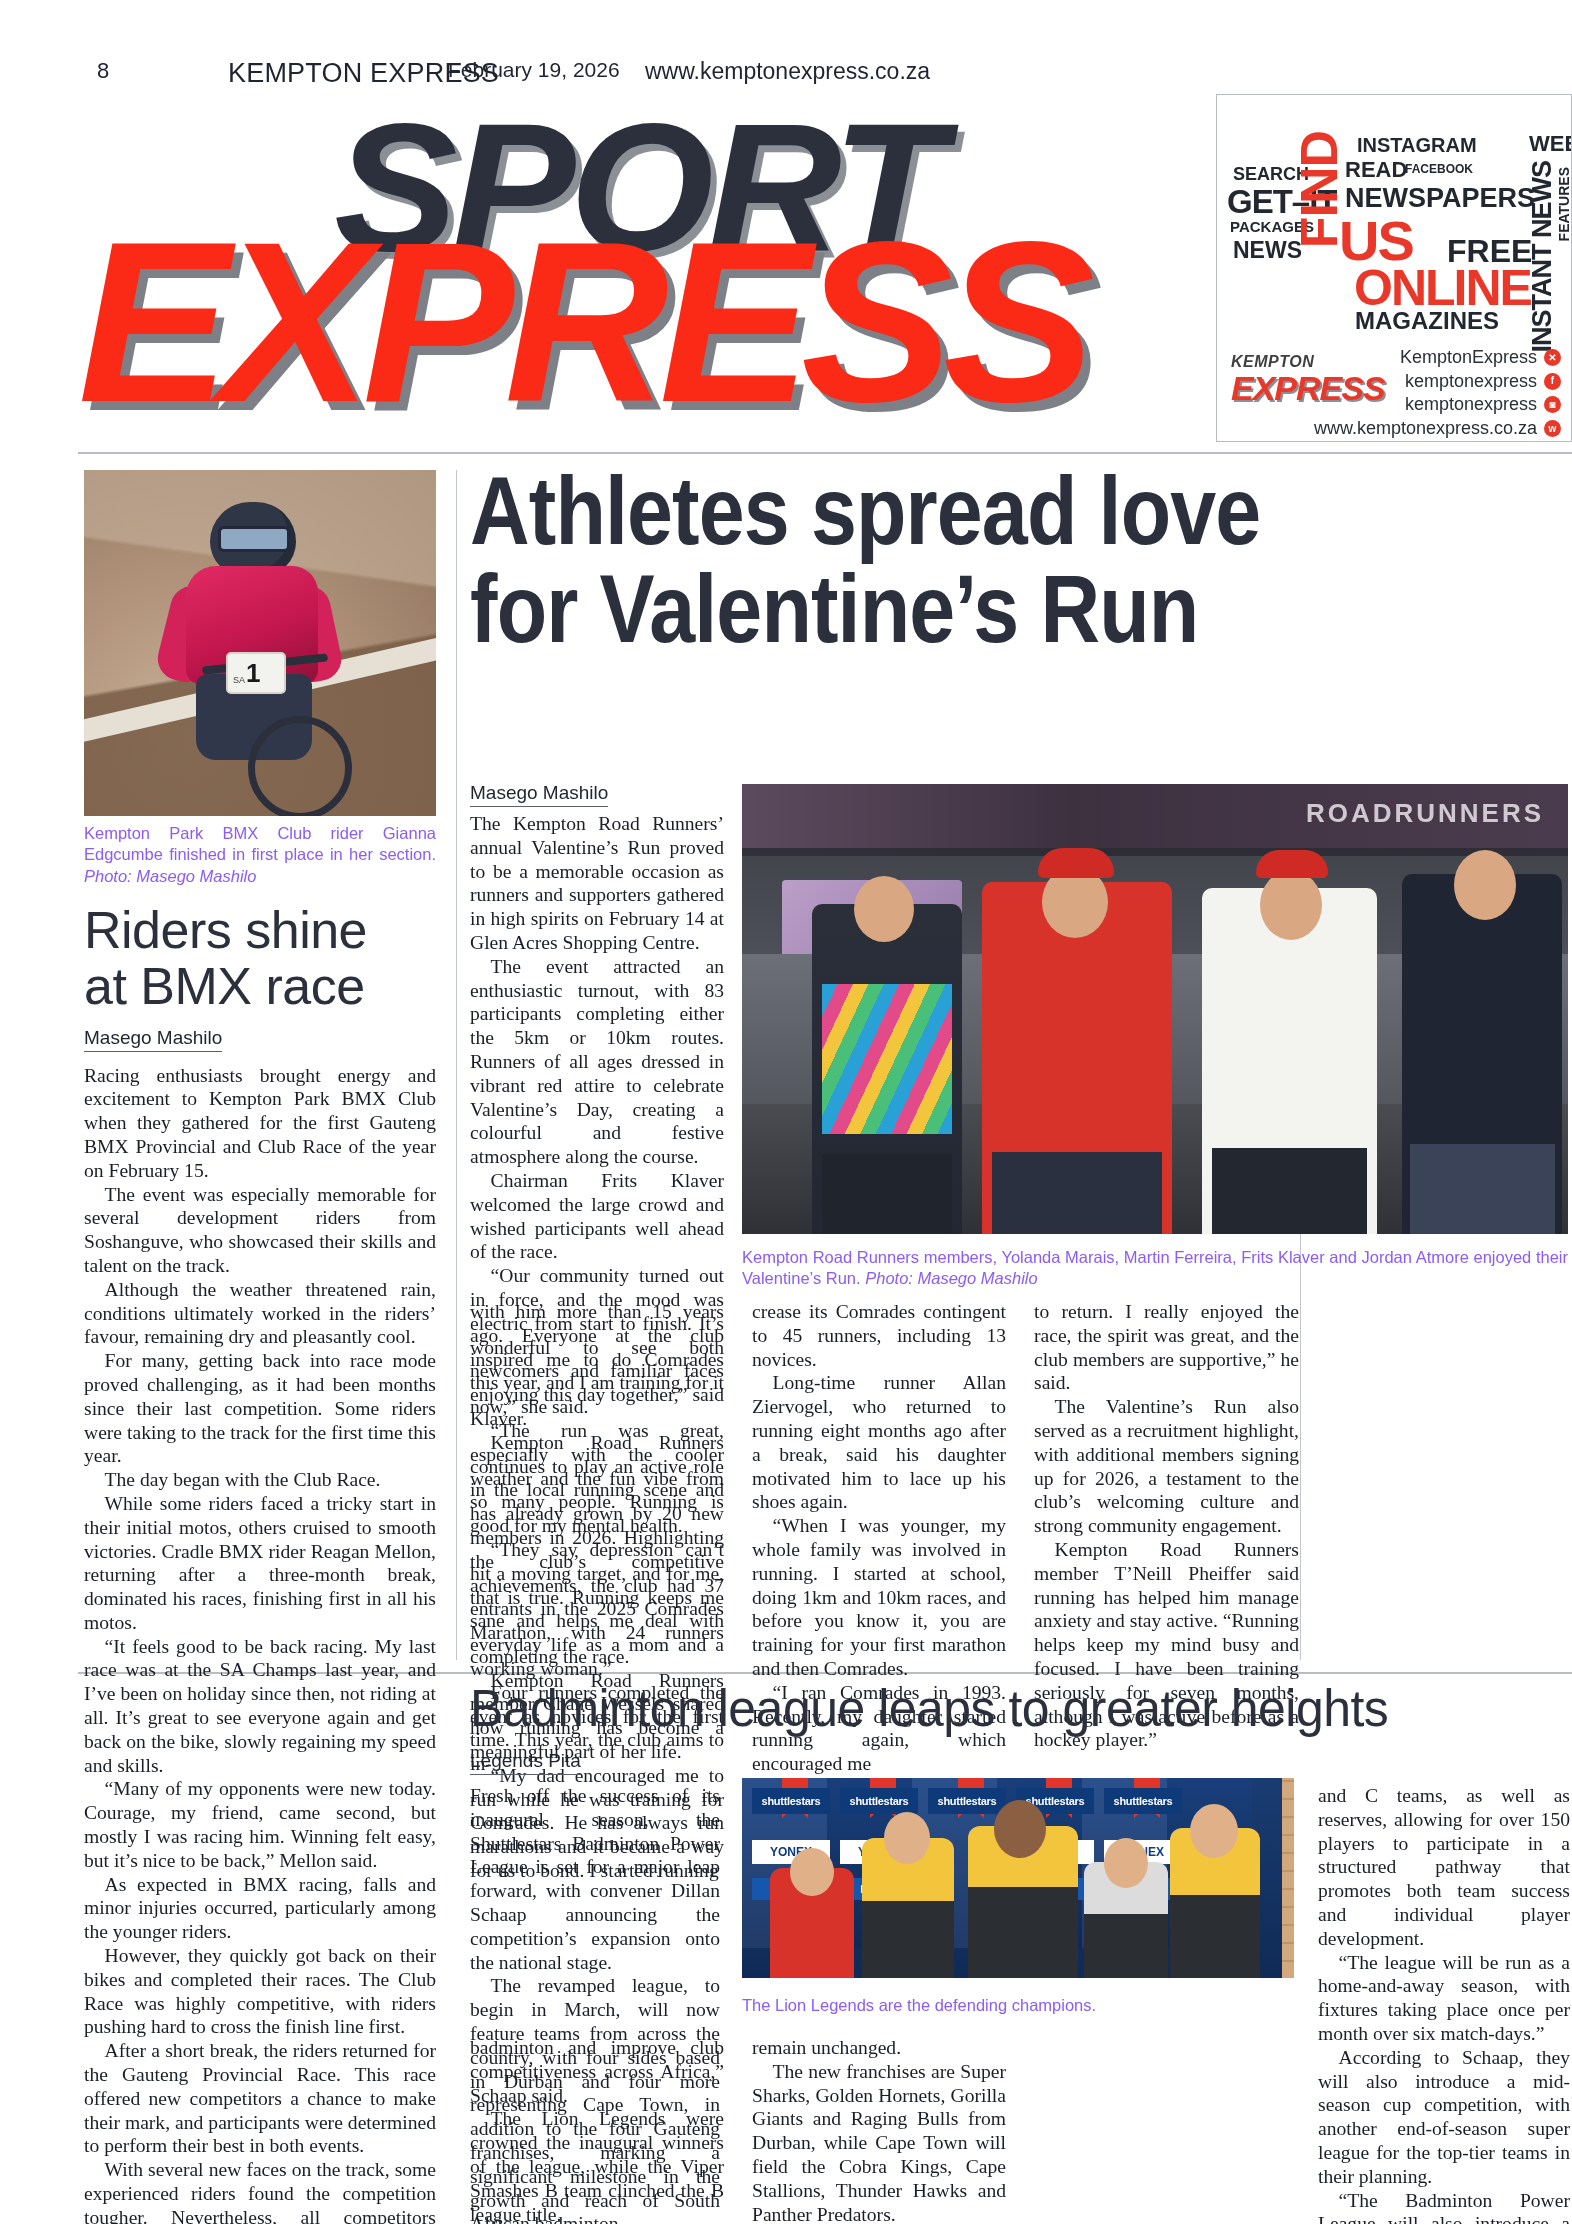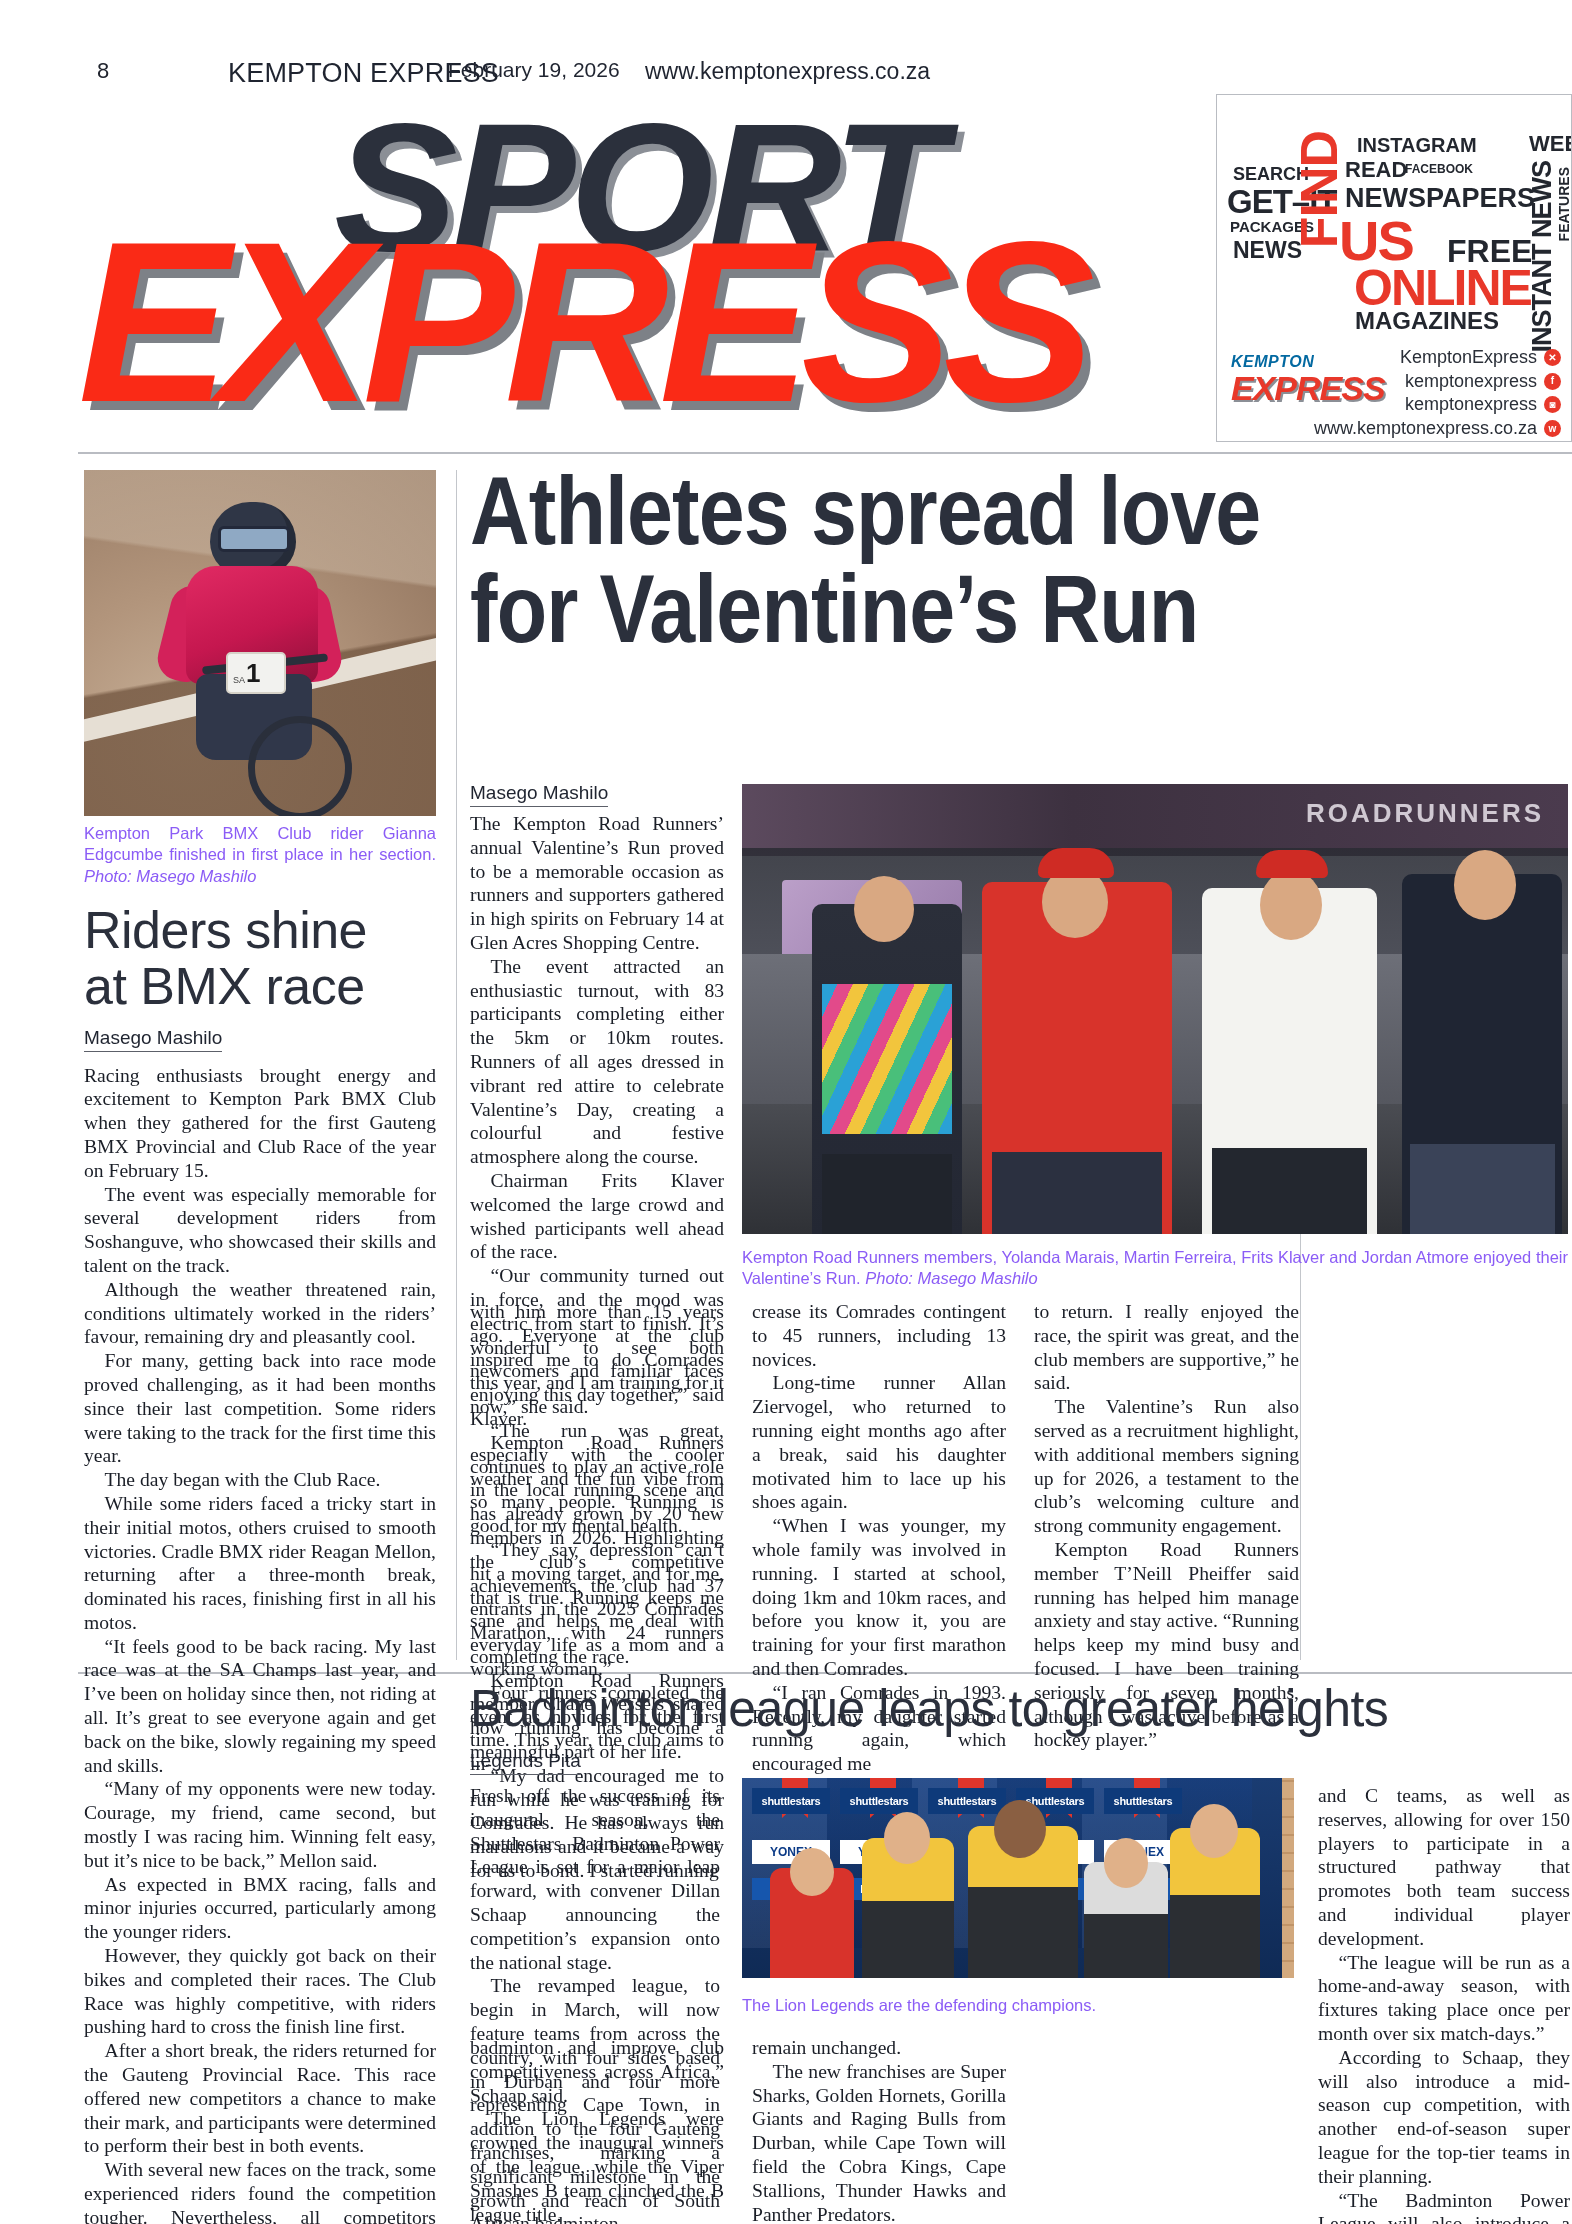--- a/index.html
+++ b/index.html
@@ -65,21 +65,21 @@
   .wc-online   { left:137px; top:146px; font-size:50px; letter-spacing:-2px; }
   .wc-magazines{ left:138px; top:192px; font-size:24px; }
   .wc-web      { left:312px; top:16px;  font-size:22px; }
   .wc-instnews { left:312px; top:44px;  font-size:27px; writing-mode:vertical-rl;
                  transform:rotate(180deg); letter-spacing:-1px; }
   .wc-features { left:340px; top:50px;  font-size:14px; writing-mode:vertical-rl;
                  transform:rotate(180deg); }
 
   .promo-logo { position:absolute; left:14px; top:258px; width:140px; }
   .pl-kempton { font-family:"Liberation Sans", sans-serif; font-weight:bold; font-style:italic;
-                font-size:16px; color:#0369a1; letter-spacing:0.5px; }
+                font-size:16px; color:#404040; letter-spacing:0.5px; }
   .pl-express { font-family:"Liberation Sans", sans-serif; font-weight:bold; font-style:italic;
                 font-size:34px; color:#e8382a; line-height:1; letter-spacing:-1px;
                 text-shadow:2px 2px 0 #8b8f96; }
   .socials { position:absolute; right:10px; top:252px; text-align:right;
              font-family:"Liberation Sans", sans-serif; font-size:18px; color:#2a2f38; }
   .soc-row { display:flex; align-items:center; justify-content:flex-end; gap:7px; margin-bottom:3px;
              line-height:1.15; }
   .soc-ico { width:17px; height:17px; border-radius:50%; background:#e8382a; color:#fff;
              font-size:10px; font-weight:bold; display:flex; align-items:center; justify-content:center;
              font-family:"Liberation Sans", sans-serif; flex:0 0 auto; }

